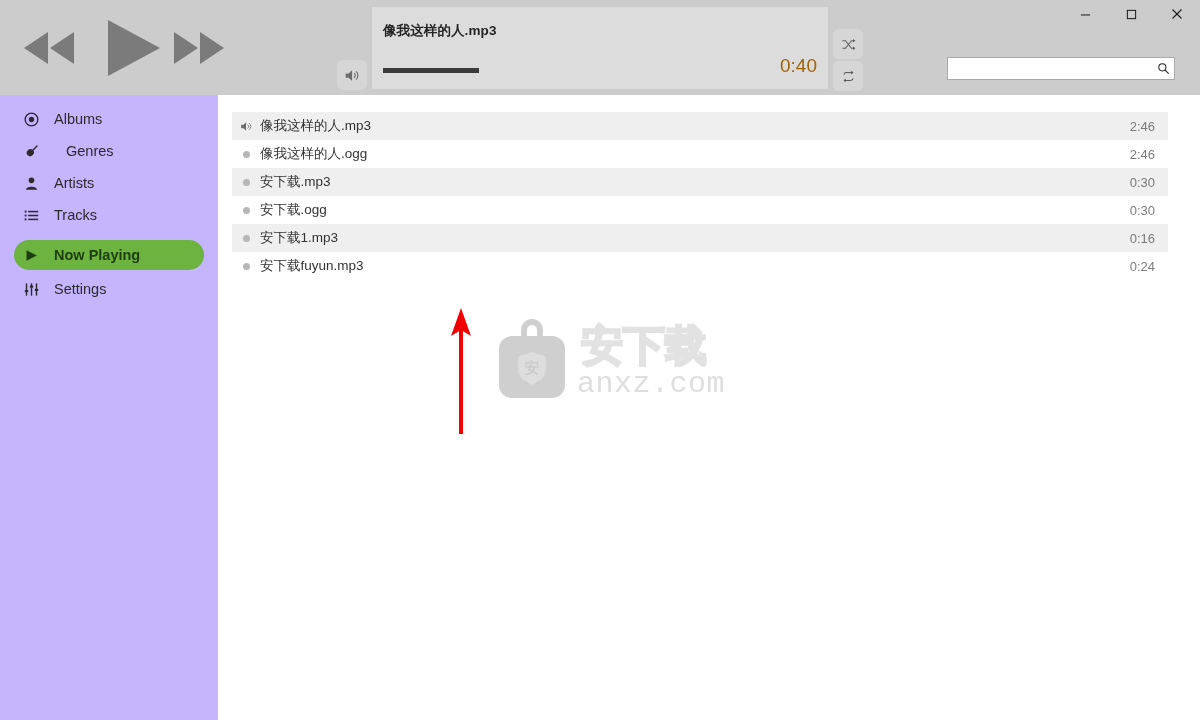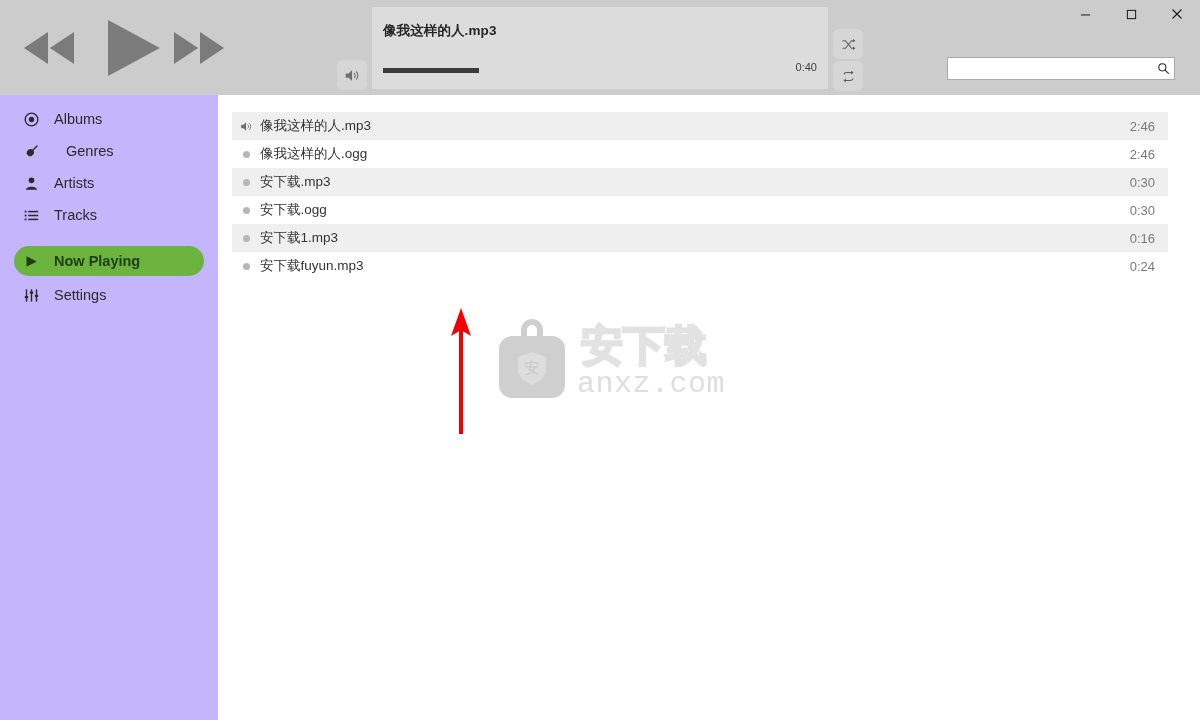--- a/index.html
+++ b/index.html
@@ -83,23 +83,23 @@
     width: 400px; height: 5px;
   }
   .progress-fill {
     position: absolute;
     left: 0; top: 0;
     width: 97px; height: 5px;
     background: #3b3b3b;
   }
   .nowinfo-time {
     position: absolute;
-    right: 11px; top: 54px;
-    font-size: 11px;
-    color: #404040;
+    right: 11px; top: 48px;
+    font-size: 19px;
+    color: #a16207;
   }
 
   .mode-buttons {
     position: absolute;
     left: 833px; top: 29px;
     width: 32px;
   }
   .mode-btn {
     width: 30px; height: 30px;
     border-radius: 6px;
@@ -393,21 +393,21 @@
           <rect x="0.8" y="12.6" width="2.2" height="2.2"></rect>
           <rect x="5" y="3.4" width="12" height="1.8"></rect>
           <rect x="5" y="8.1" width="12" height="1.8"></rect>
           <rect x="5" y="12.8" width="12" height="1.8"></rect>
         </g>
       </svg>
     </span>
     <span class="nav-label">Tracks</span>
   </div>
 
-  <div class="nav-item active" style="margin-top:16px;">
+  <div class="nav-item active" style="margin-top:10px;">
     <span class="nav-icon">
       <svg viewBox="0 0 18 18" width="15" height="15">
         <polygon points="3,2.6 3,15.4 15.4,9" fill="#1f3d10"></polygon>
       </svg>
     </span>
     <span class="nav-label">Now Playing</span>
   </div>
 
   <div class="nav-item" style="margin-top:4px;align-items:center;">
     <span class="nav-icon">

